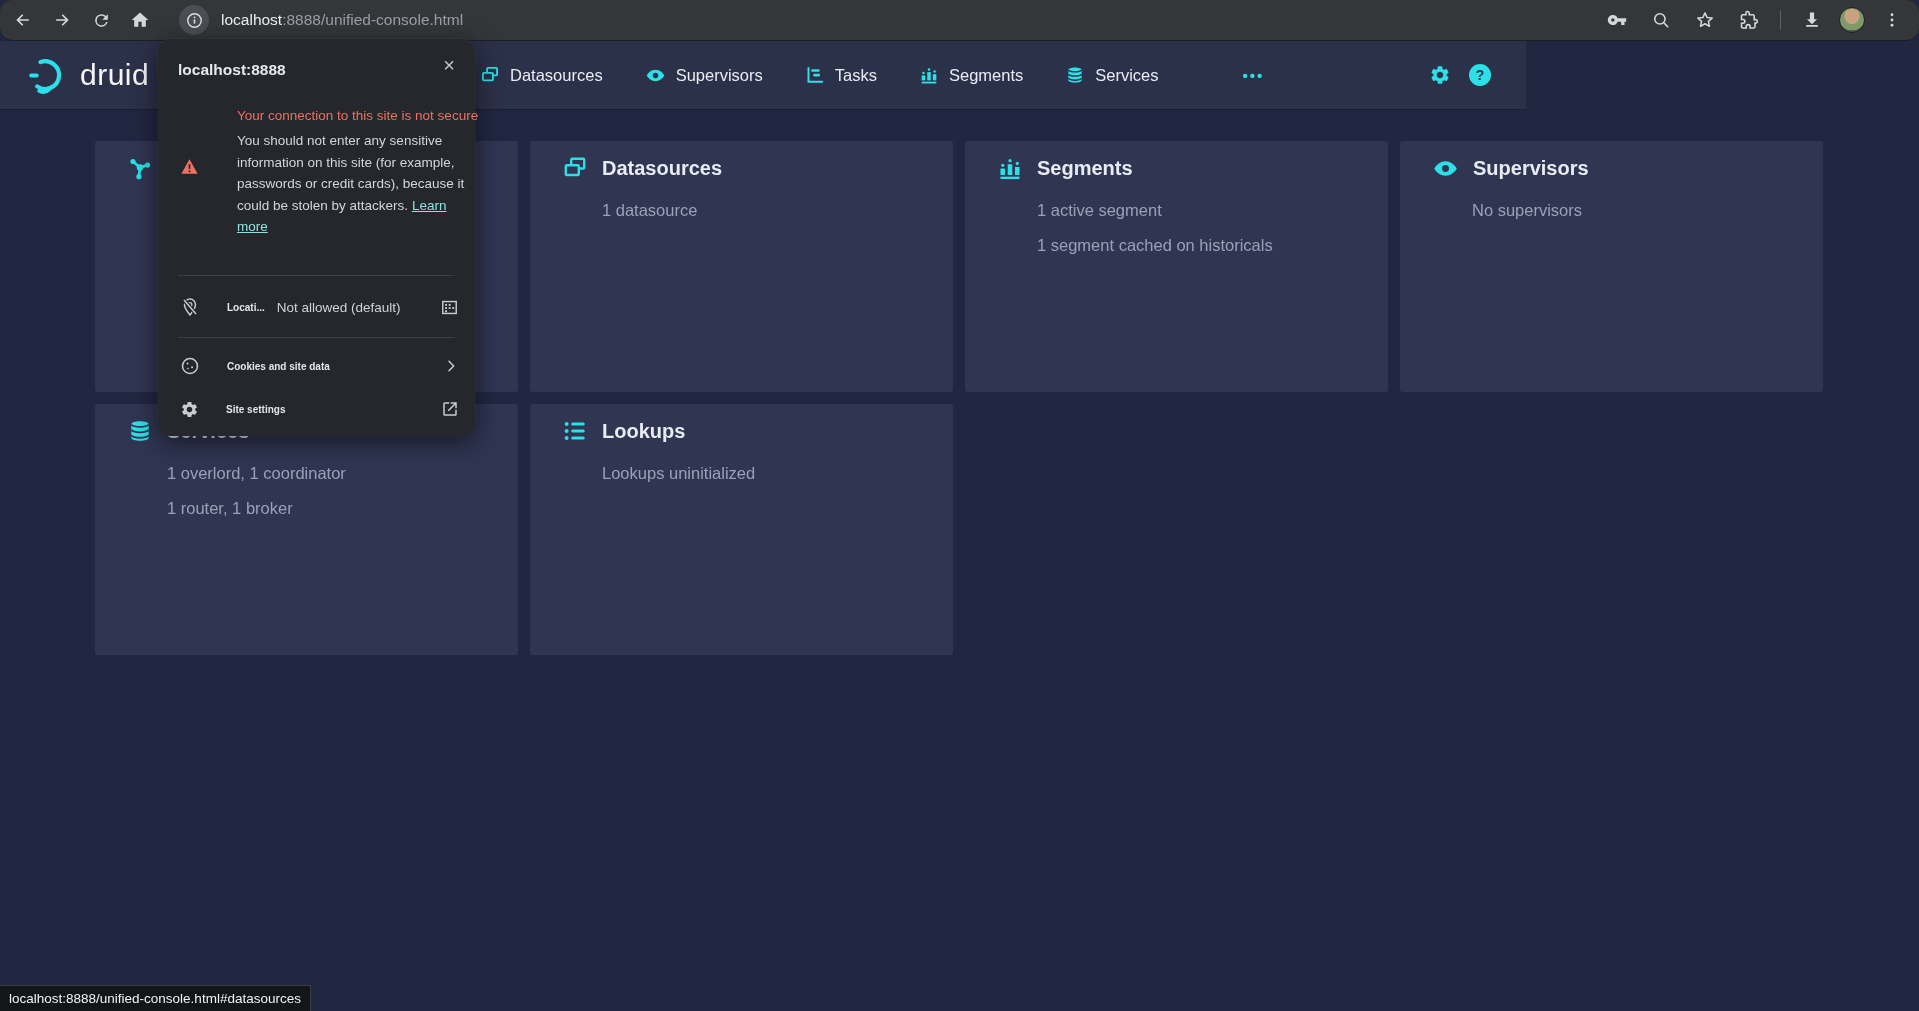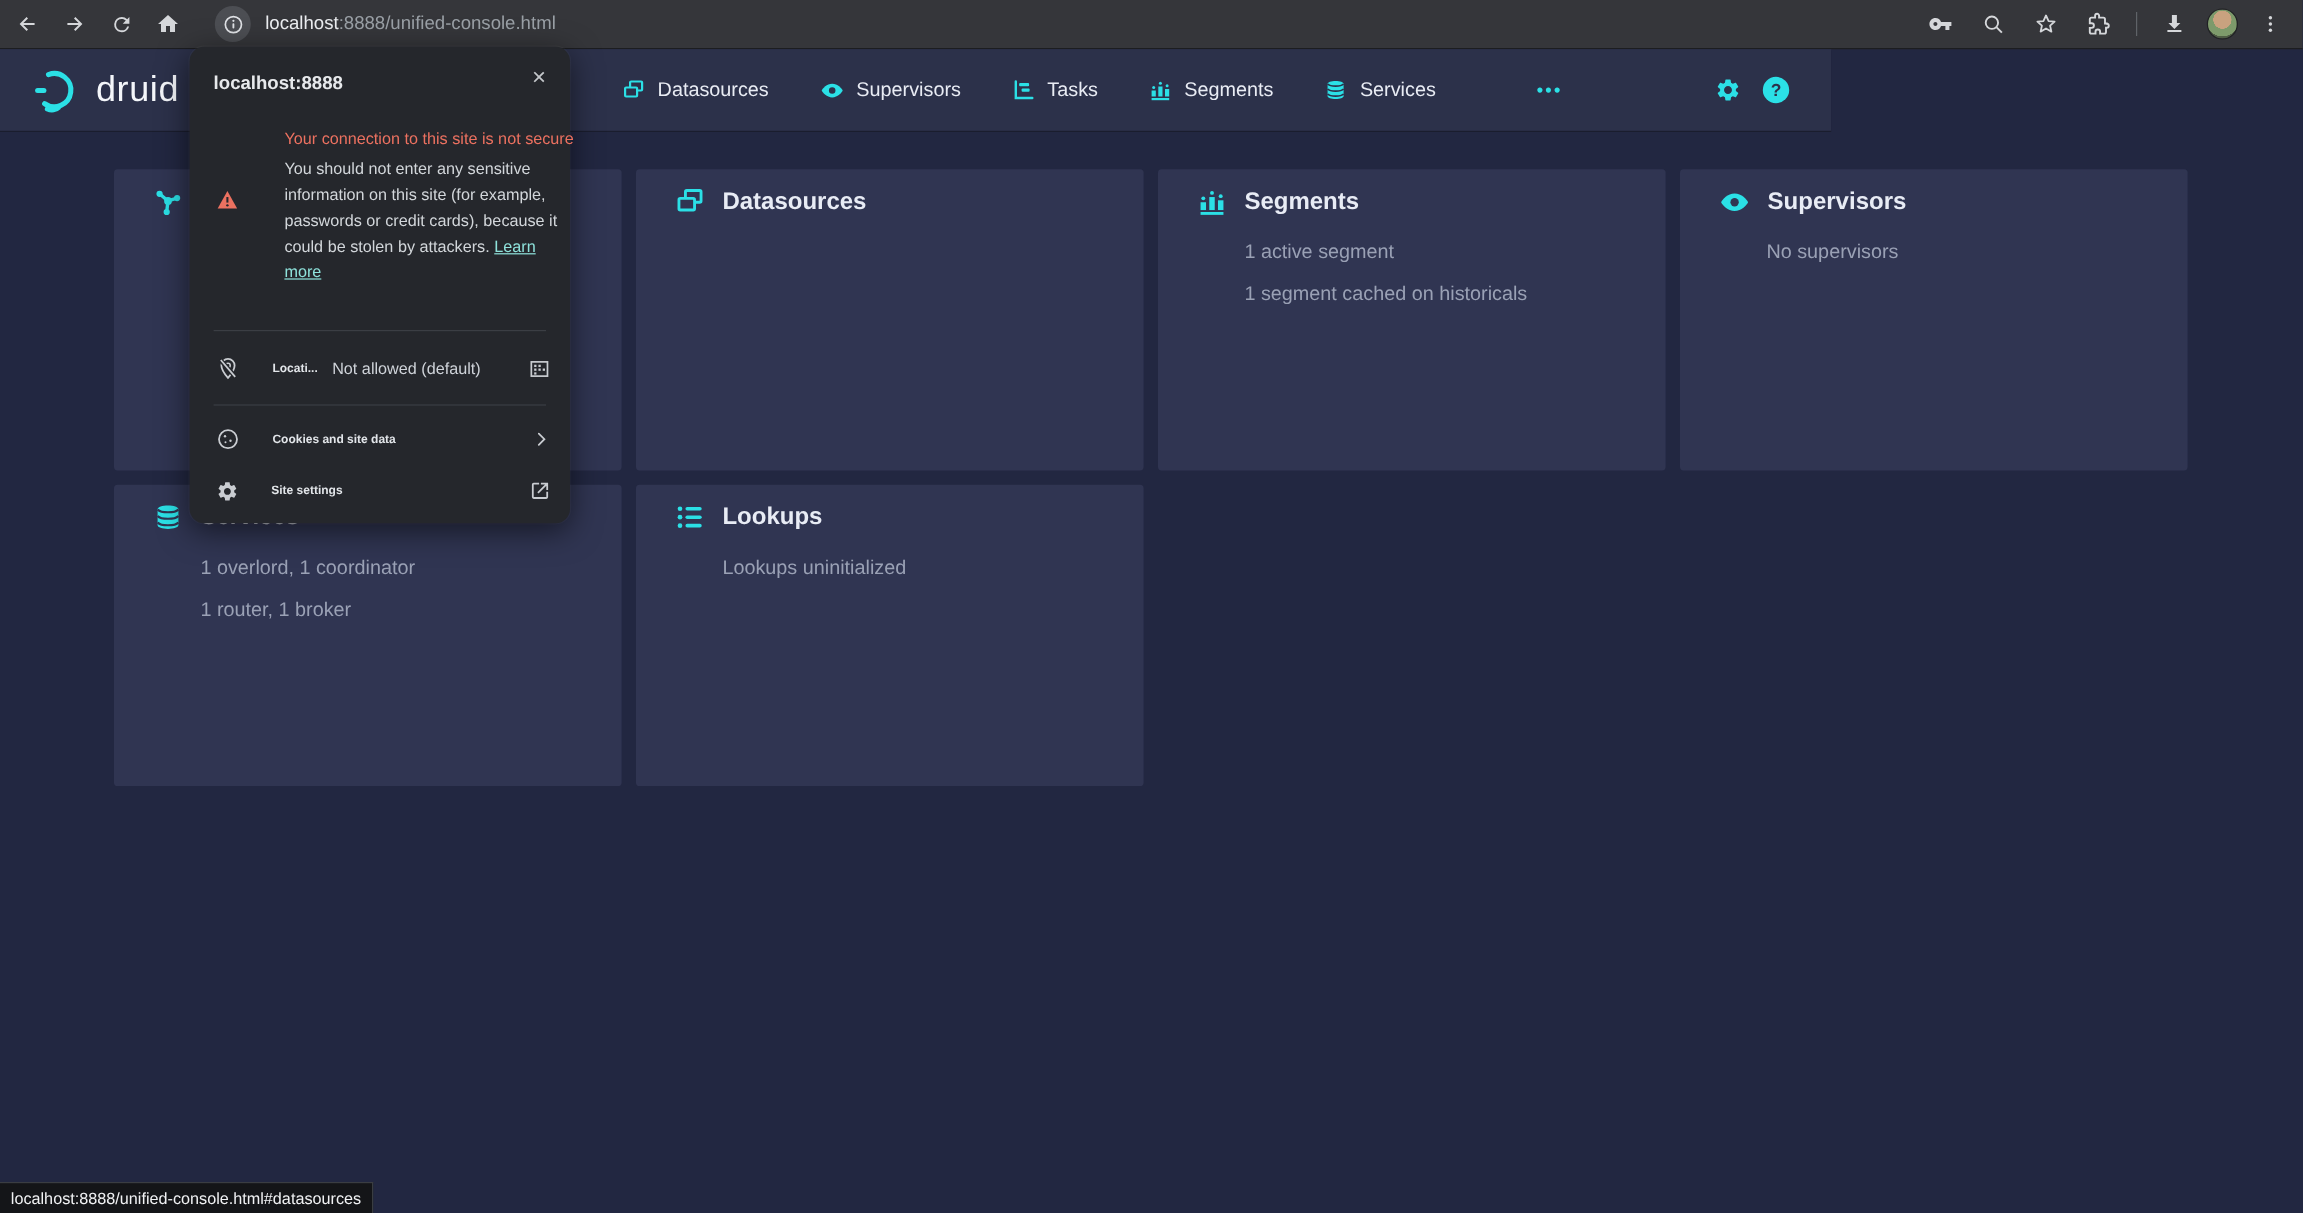--- a/index.html
+++ b/index.html
@@ -1,40 +1,40 @@
 <!DOCTYPE html>
 <html><head>
 <meta charset="utf-8">
 <style>
   html,body{margin:0;padding:0;background:#222741;overflow:hidden;}
   *{box-sizing:border-box;font-family:"Liberation Sans","DejaVu Sans",sans-serif;}
   #stage{position:relative;width:1919px;height:1011px;background:#222741;}
 
   
   #toolbar{position:absolute;top:0;left:0;width:1919px;height:41px;background:#35363a;
-           display:flex;align-items:center;border-bottom:1px solid #1c1d20;}
+           display:flex;align-items:center;border-bottom:1px solid #1c1d20;border-radius:13px;}
   .tbtn{width:34px;height:34px;display:flex;align-items:center;justify-content:center;
         border-radius:50%;flex:0 0 auto;color:#d5d7da;}
   .tbtn svg{display:block;}
   #nav-icons{display:flex;align-items:center;gap:5px;padding-left:6px;}
   #omnibox{display:flex;align-items:center;margin-left:22px;flex:1 1 auto;min-width:0;}
   #site-info-chip{width:30px;height:30px;border-radius:50%;background:#4c4e53;
                   display:flex;align-items:center;justify-content:center;color:#dfe1e5;}
   #url-text{margin-left:12px;font-size:15.5px;white-space:nowrap;}
   #url-text .host{color:#eceef1;}
   #url-text .rest{color:#9aa0a6;}
   #toolbar-right{display:flex;align-items:center;gap:10px;padding-right:10px;color:#d5d7da;}
   .tsep{width:1px;height:20px;background:#5f6368;margin:0 4px;}
   #avatar{width:26px;height:26px;border-radius:50%;
           background:radial-gradient(circle at 50% 35%,#c9a27f 0 38%,#7d9a6b 39% 70%,#4f5d45 71%);
           border:1px solid #202124;}
 
   
   #navbar{position:absolute;top:41px;left:0;width:1526px;height:68px;background:#2c314a;
-          display:flex;align-items:center;box-shadow:0 1px 0 #1a1d2e;gap:38px;}
+          display:flex;align-items:center;box-shadow:0 1px 0 #1a1d2e;}
   #brand{display:flex;align-items:center;gap:10px;padding-left:28px;width:450px;flex:0 0 auto;}
   #brand-word{color:#f4f6fa;font-size:30px;font-weight:300;letter-spacing:.5px;}
   #nav-items{display:flex;align-items:center;gap:42px;margin-left:30px;}
   .nav-item{display:flex;align-items:center;gap:10px;color:#e9ecf4;font-size:16.5px;cursor:pointer;}
   .nic{color:#2be0e6;--occlude:#2c314a;}
   #nav-more{color:#2be0e6;font-size:15px;font-weight:700;letter-spacing:2px;margin-left:42px;cursor:pointer;}
   #navbar-right{margin-left:auto;display:flex;align-items:center;gap:17px;padding-right:34px;color:#2be0e6;}
 
   
   #content{position:absolute;top:109px;left:0;width:1919px;
@@ -273,20 +273,23 @@
       </div>
     </div>
 
     <div class="card">
       <div class="card-head">
         <svg class="cic" width="26" height="26">
             <use href="#i-ds"></use>
           </svg>
         <span class="card-title">Datasources</span>
       </div>
+      <div class="card-lines">
+        <div class="cline">1 datasource</div>
+      </div>
     </div>
 
     <div class="card">
       <div class="card-head">
         <svg class="cic" width="26" height="26">
             <use href="#i-segments"></use>
           </svg>
         <span class="card-title">Segments</span>
       </div>
       <div class="card-lines">

